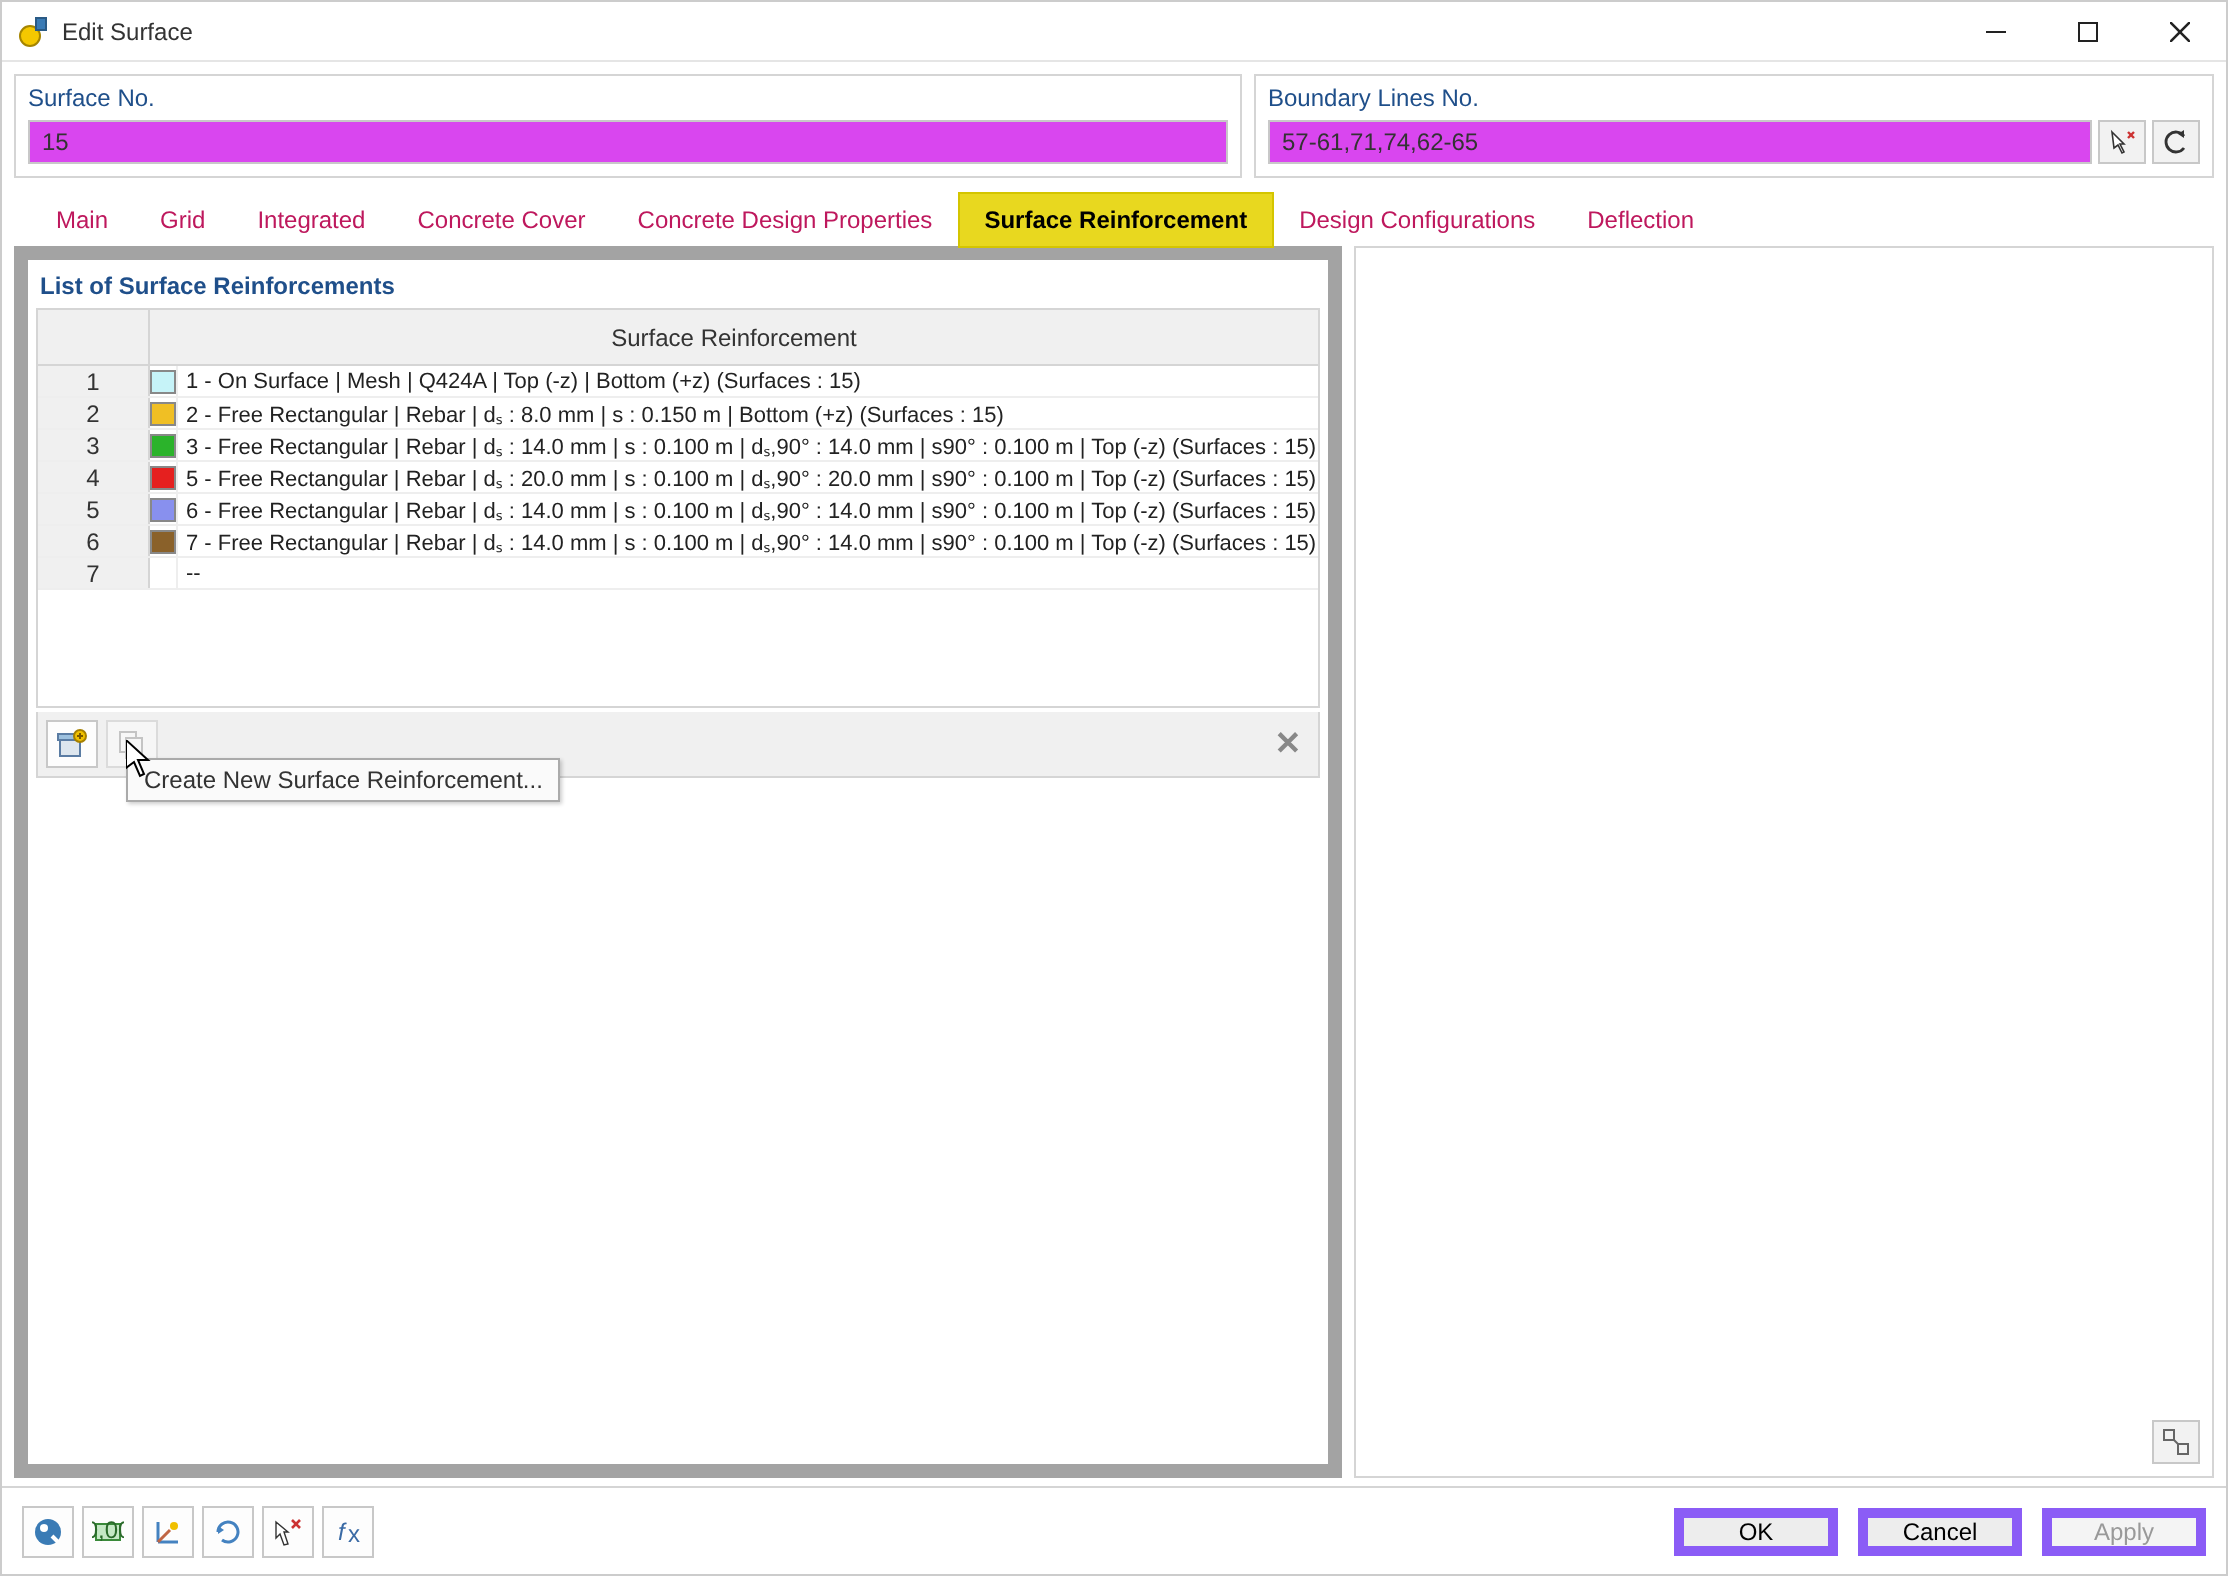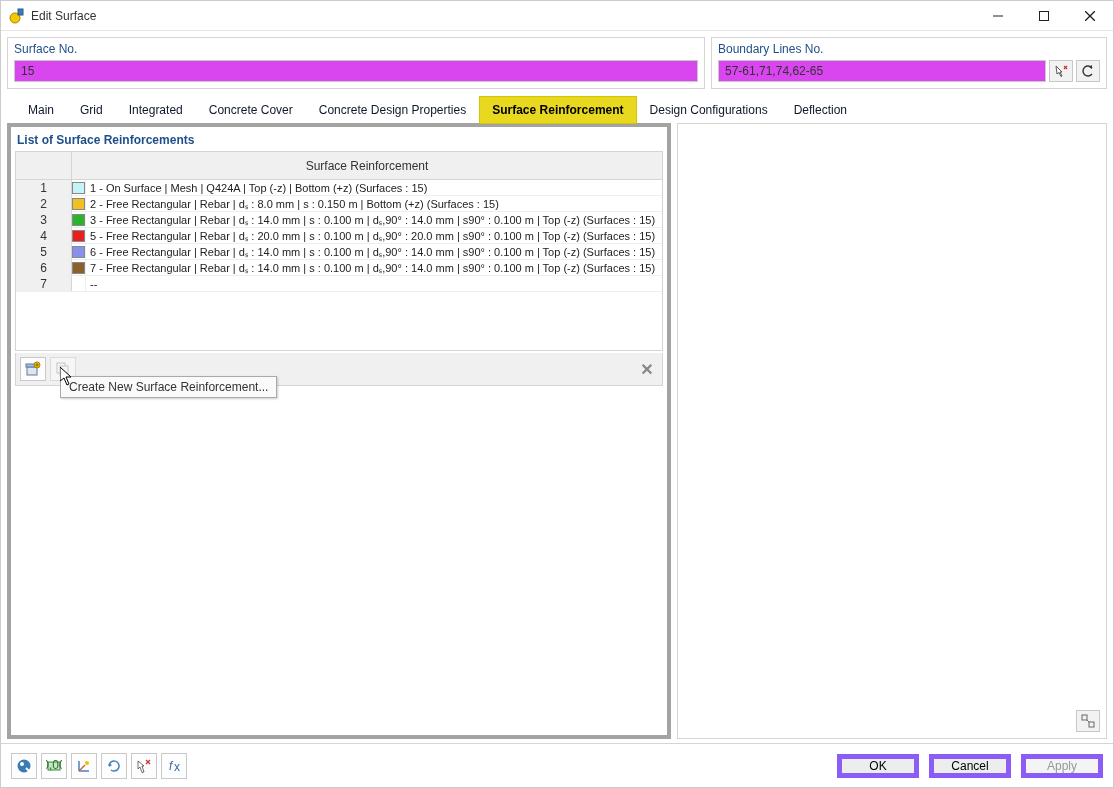--- a/index.html
+++ b/index.html
@@ -13,30 +13,30 @@
   .titlebar .win-btn { width: 46px; height: 30px; display:flex; align-items:center; justify-content:center; color:#222; }
   
   
   .content { padding: 6px; display:flex; flex-direction:column; height: calc(788px - 30px - 44px); }
   
   .top-row { display:flex; gap:6px; margin-bottom:6px; }
   .field-group { border:1px solid #d5d5d5; background:#fff; padding:4px 6px 6px 6px; }
   .field-group .label { color:#1f4f8a; font-weight:400; margin-bottom:4px; display:block; }
   .field-group input[type="text"] { width:100%; height:22px; border:1px solid #c8c8c8; background:#d946ef; padding:0 6px; color:#333; }
   .surface-no-group { flex:1; }
-  .boundary-group { width:396px; position:relative; }
+  .boundary-group { width:480px; position:relative; }
   .boundary-inner { display:flex; gap:3px; align-items:center; }
   .icon-btn { width:24px; height:22px; border:1px solid #c8c8c8; background:#f2f2f2; display:flex; align-items:center; justify-content:center; cursor:pointer; }
   
   .tabs-row { display:flex; margin-bottom:0; padding-left:8px; }
-  .tab { padding:6px 12px; color:#0f172a; cursor:pointer; border:1px solid transparent; position:relative; top:1px; }
+  .tab { padding:6px 12px; color:#be185d; cursor:pointer; border:1px solid transparent; position:relative; top:1px; }
   .tab.active { background:#e8d81f; color:#000; font-weight:600; border:1px solid #d4c500; }
   
   .panel-row { display:flex; gap:6px; flex:1; min-height:0; }
-  .left-panel { flex:1; border:4px solid #a3a3a3; display:flex; flex-direction:column; }
+  .left-panel { flex:1; border:7px solid #a3a3a3; display:flex; flex-direction:column; }
   .right-panel { width:430px; border:1px solid #d5d5d5; background:#fff; position:relative; }
   .panel-title { color:#1f4f8a; font-weight:600; padding:6px 6px 4px 6px; }
   
   .grid-wrap { border:1px solid #d5d5d5; margin:0 4px; height:200px; background:#fff; position:relative; }
   .grid-header { display:flex; background:#f0f0f0; border-bottom:1px solid #d5d5d5; height:28px; }
   .gh-rownum { width:56px; border-right:1px solid #d5d5d5; }
   .gh-main { flex:1; display:flex; align-items:center; justify-content:center; font-weight:normal; color:#333; }
   .grid-body { }
   .grid-row { display:flex; height:16px; border-bottom:1px solid #eee; align-items:center; }
   .cell-rownum { width:56px; border-right:1px solid #d5d5d5; text-align:center; color:#333; background:#f0f0f0; height:100%; display:flex; align-items:center; justify-content:center; }

